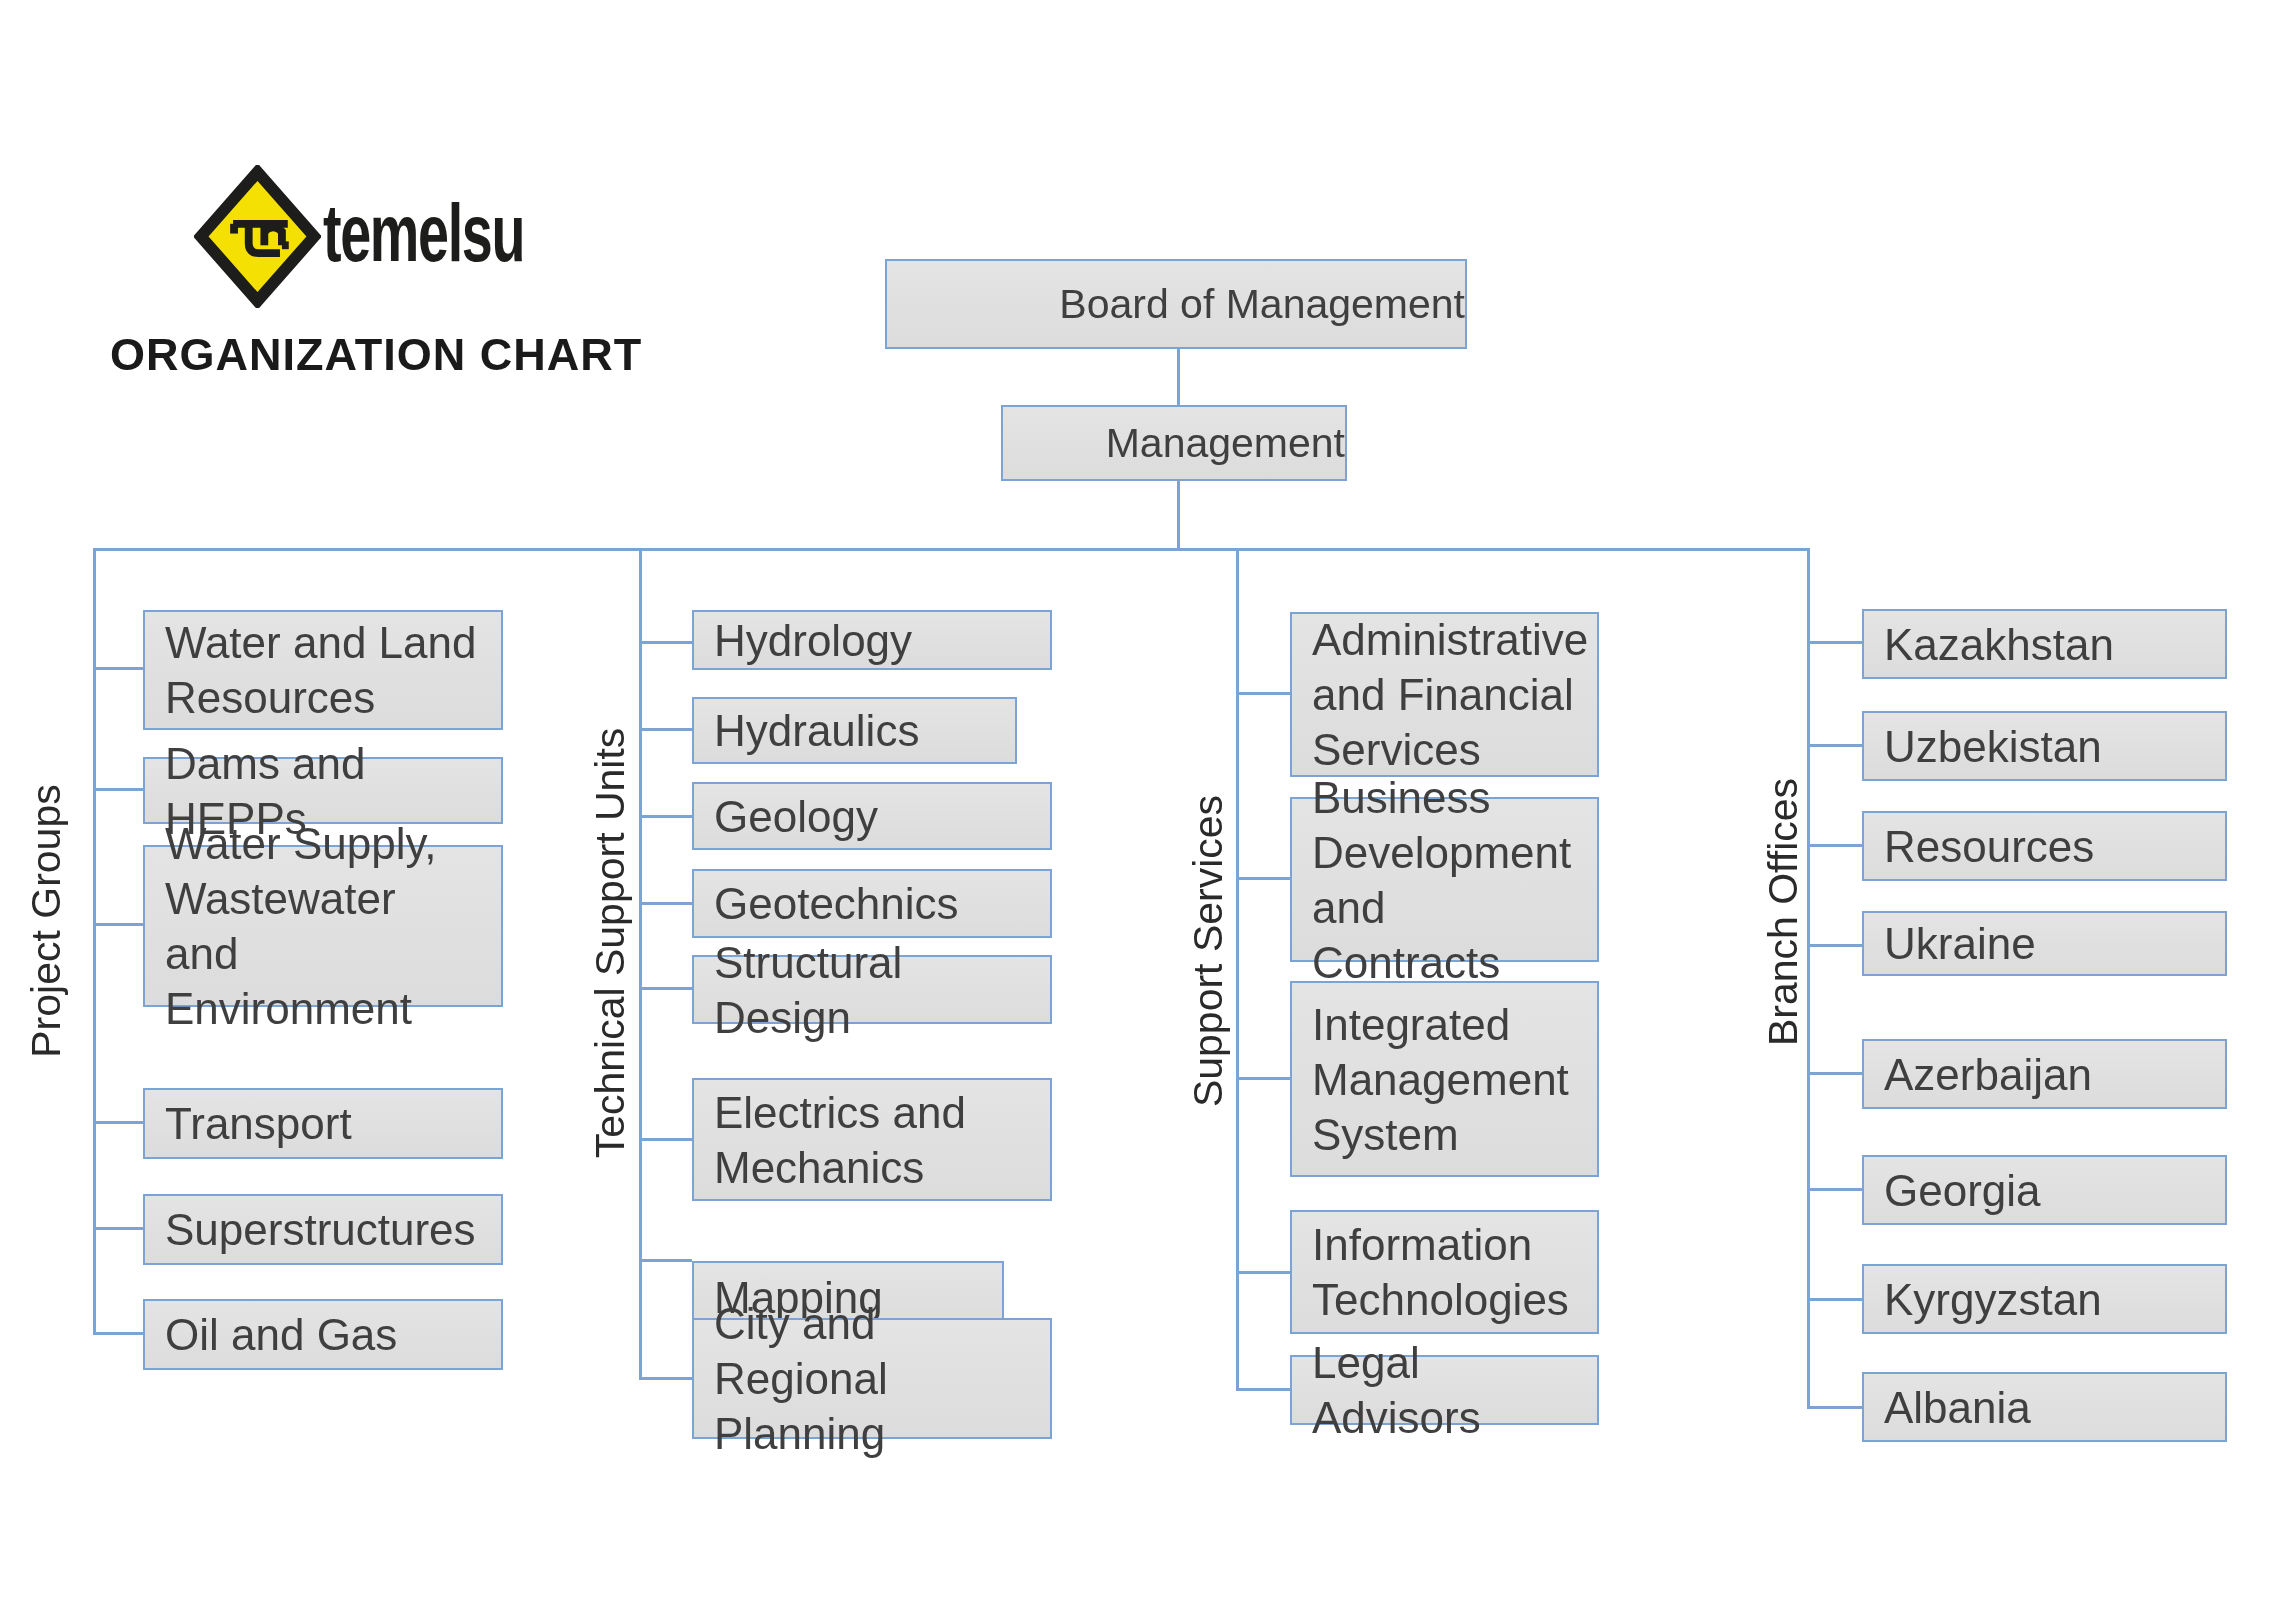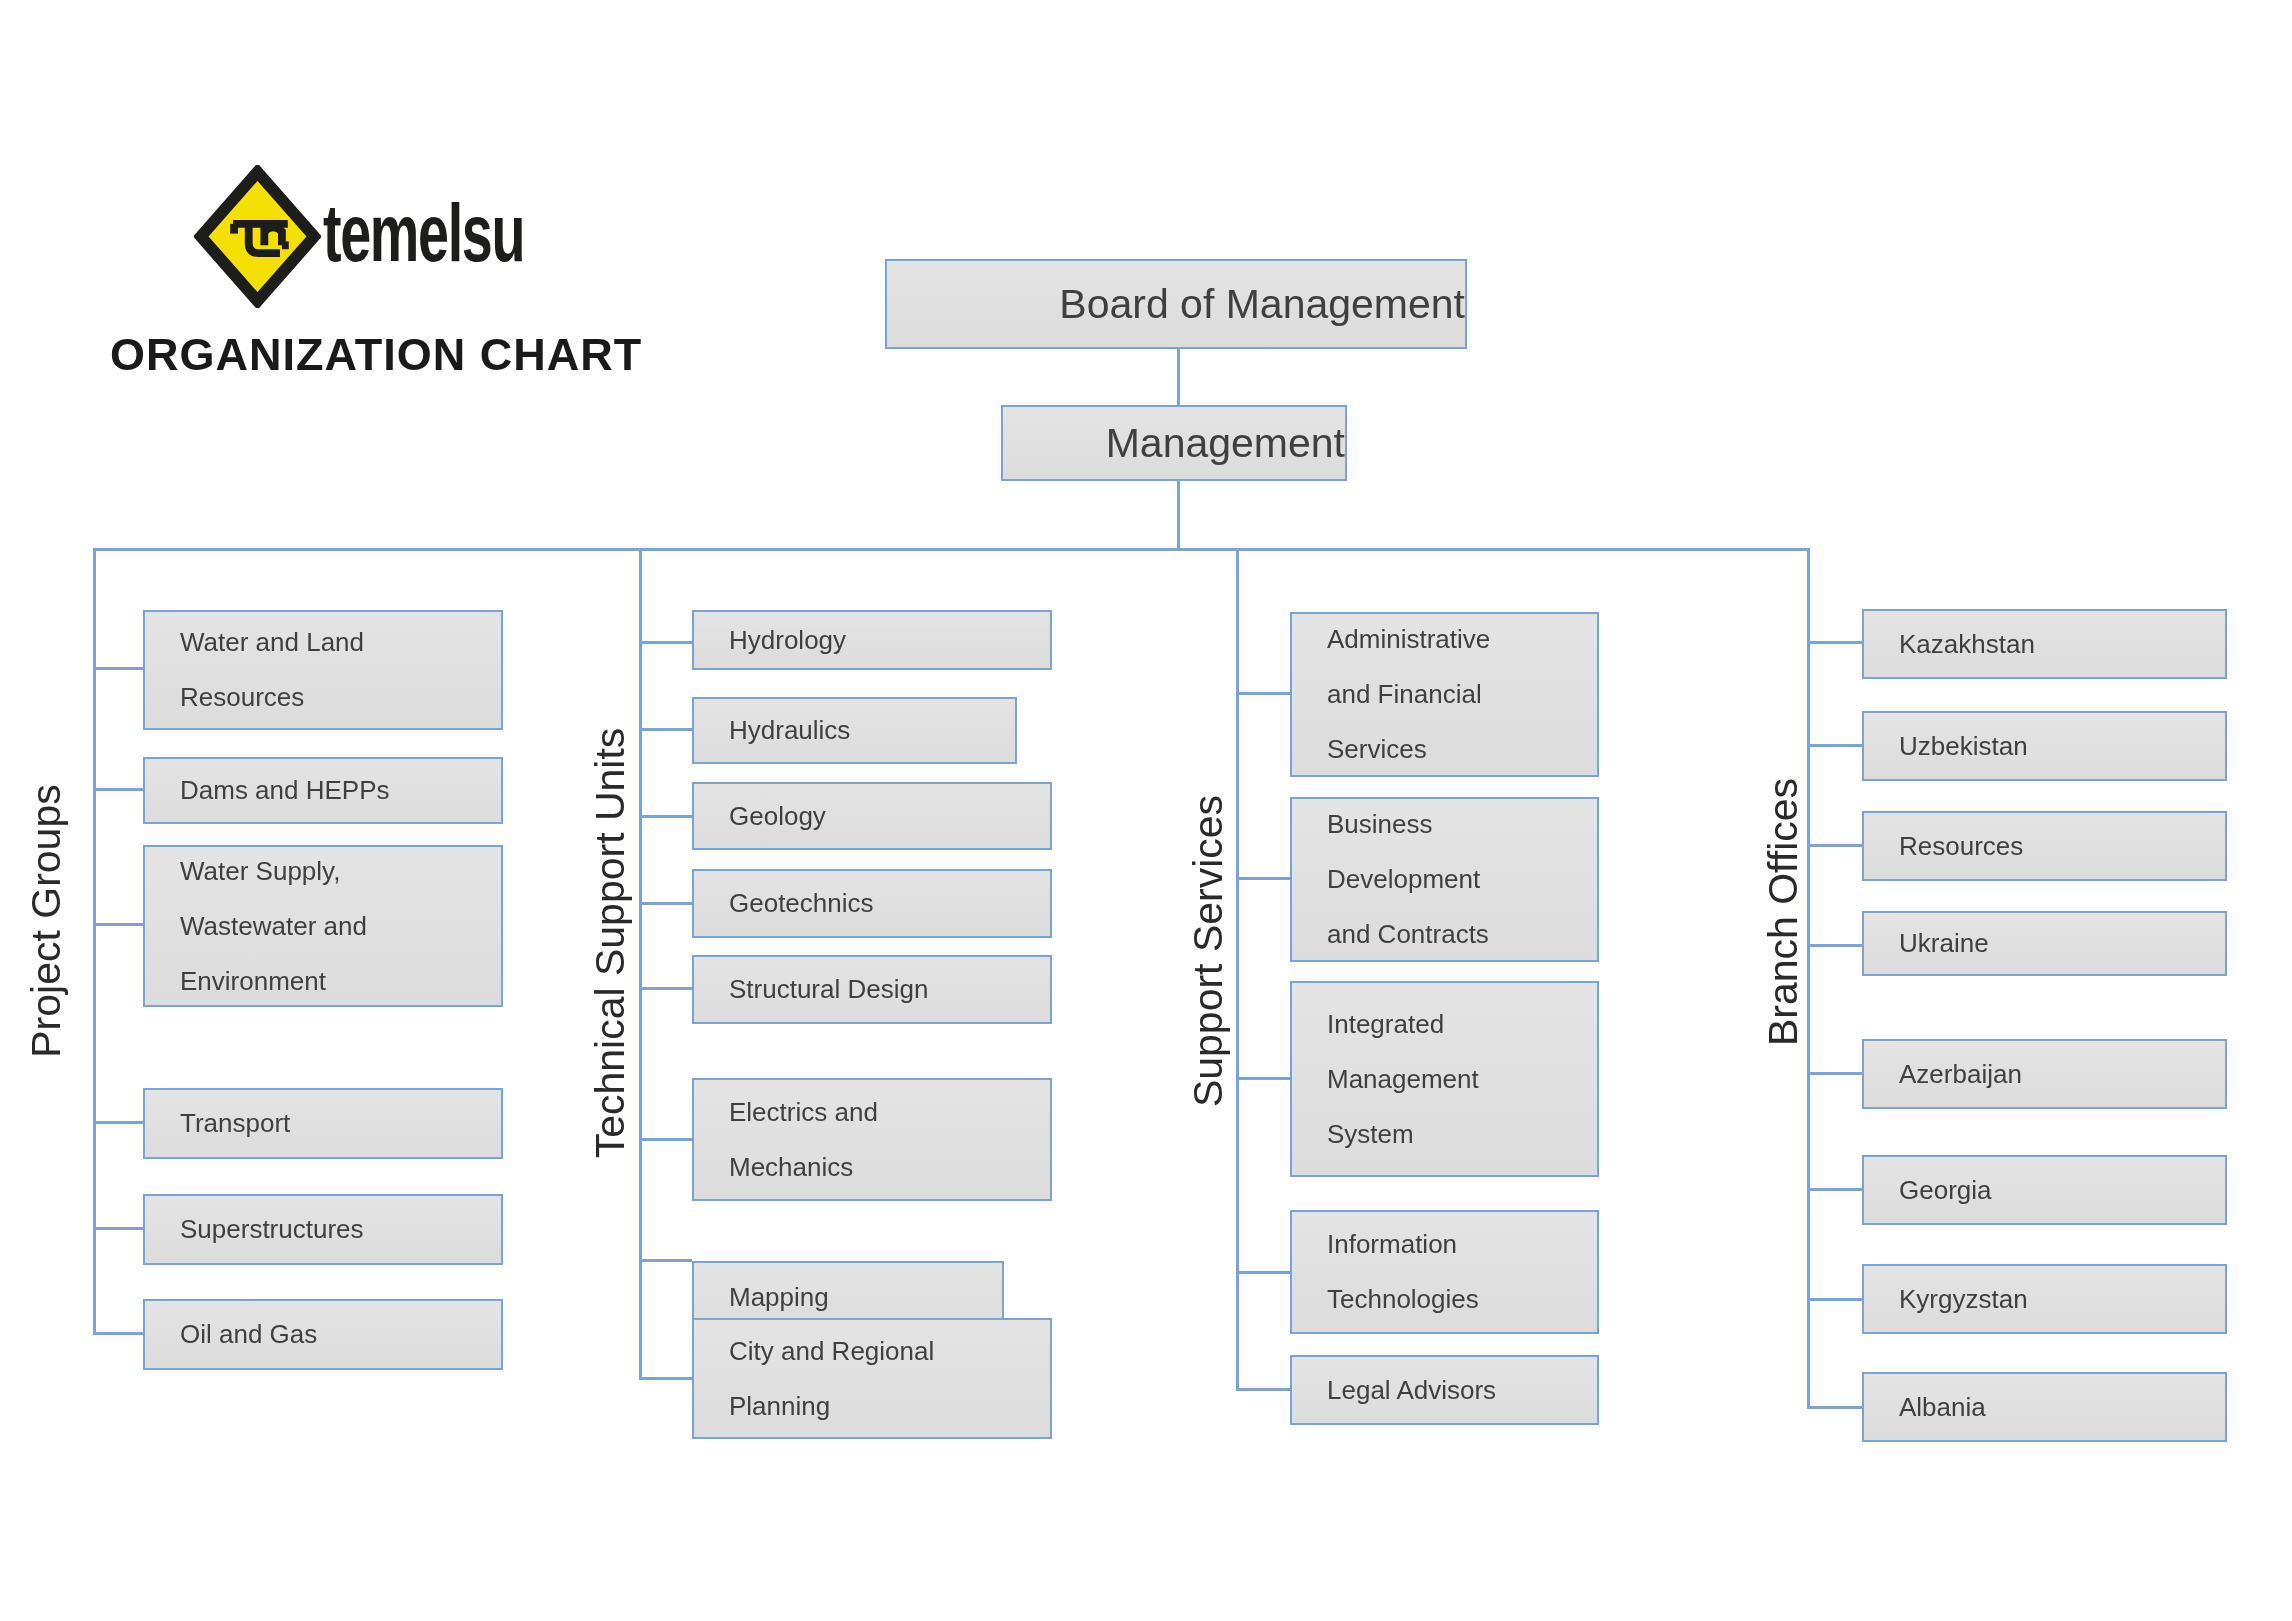--- a/index.html
+++ b/index.html
@@ -10,21 +10,21 @@
   .logo-wrap{position:absolute;left:194px;top:165px;width:127px;height:143px;}
   .wordmark{position:absolute;left:323px;top:192px;font-size:82px;font-weight:bold;
             color:#1d1d1b;letter-spacing:-2px;transform:scaleX(0.68);transform-origin:left top;
             line-height:1.0;}
   .chart-title{position:absolute;left:110px;top:329px;font-size:45px;font-weight:bold;
                color:#1a1a1a;letter-spacing:1px;}
 
   
   .node{position:absolute;background:linear-gradient(#e4e4e4,#dcdcdc);
         border:2.9px solid #7ba3d3;box-sizing:border-box;display:flex;align-items:center;}
-  .node-label{padding:0 35px;font-size:26px;line-height:55px;color:#3f3f3f;
+  .node-label{padding:0 20px;font-size:44px;line-height:55px;color:#3f3f3f;
               white-space:pre-line;}
   .top-node .node-label{width:100%;text-align:right;padding:0;font-size:41px;}
 
   
   .ln,.lv{position:absolute;background:#7ba3d3;}
   .ln{height:2.9px;}
   .lv{width:2.9px;}
 
   
   .vlabel{position:absolute;font-size:41px;color:#2a2a2a;white-space:nowrap;

